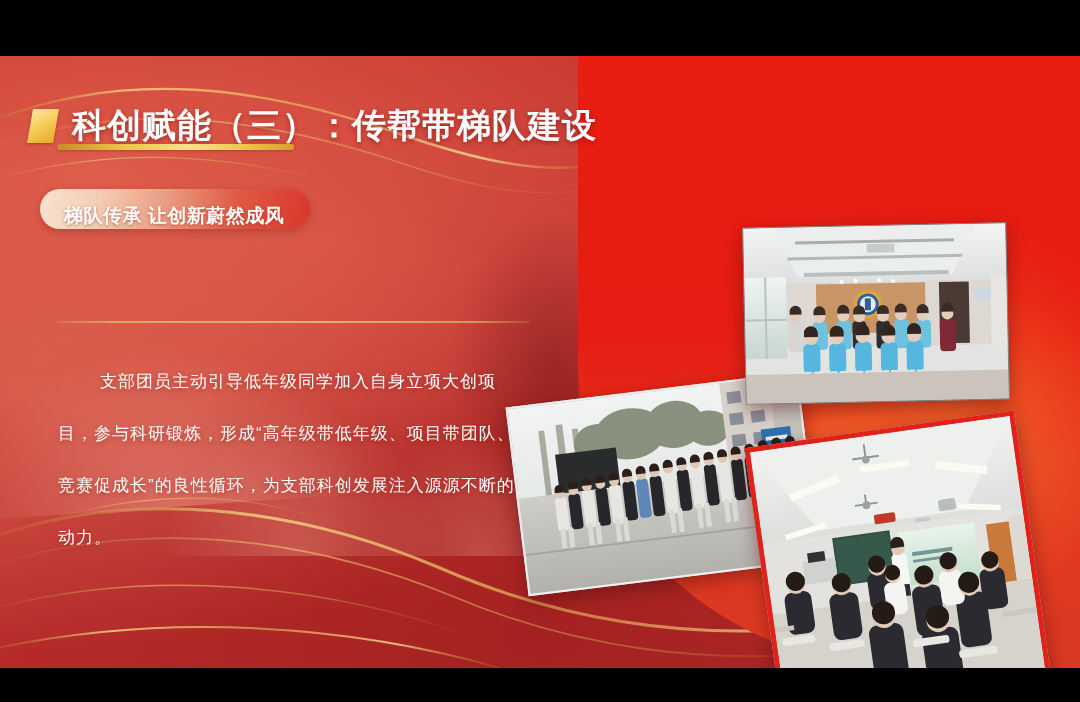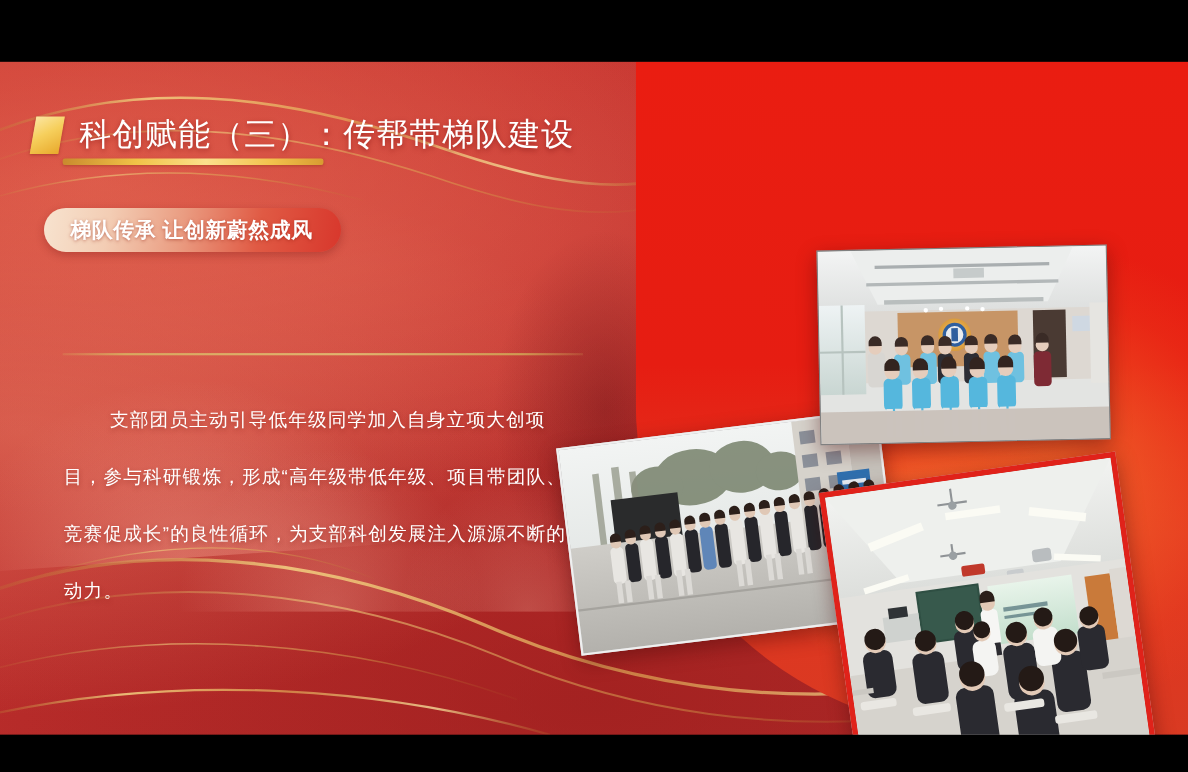--- a/index.html
+++ b/index.html
@@ -69,35 +69,35 @@
   #title-row{
     position:absolute; left:30px; top:47px; display:flex; align-items:center; gap:16px; z-index:20;
   }
   #title-mark{
     width:26px; height:34px;
     background:linear-gradient(150deg,#fbe6a2 0%,#f6cf5c 45%,#e8a92c 100%);
     transform:skewX(-10deg);
     box-shadow:0 1px 3px rgba(90,10,10,.35);
   }
   #slide-title{
-    color:#ffffff; font-size:29px; font-weight:normal; letter-spacing:1px;
+    color:#ffffff; font-size:34px; font-weight:bold; letter-spacing:1px;
     text-shadow:0 2px 5px rgba(120,12,12,.55);
     white-space:nowrap;
   }
   #title-underline{
     position:absolute; left:57px; top:88px; width:237px; height:6px; z-index:20;
     background:linear-gradient(90deg,#c98a2e 0%,#f0c247 28%,#fbe08c 55%,#f2c24d 80%,#d89c31 100%);
     border-radius:2px;
     box-shadow:0 1px 3px rgba(120,40,10,.4);
   }
 
   
   #badge{
     position:absolute; left:40px; top:133px; height:40px; padding:0 26px 0 24px;
-    display:flex; align-items:center; border-radius:20px; z-index:20;
+    display:flex; align-items:flex-end; border-radius:20px; z-index:20;
     background:linear-gradient(100deg,#f7e3cf 0%,#f3cdb4 22%,#ea9d82 46%,#e05a44 72%,#d8372c 100%);
     box-shadow:0 3px 8px rgba(110,15,15,.30);
   }
   #badge-text{
     color:#ffffff; font-size:19px; font-weight:bold; letter-spacing:.5px;
     text-shadow:0 1px 3px rgba(150,35,20,.55);
     white-space:nowrap;
   }
 
   

